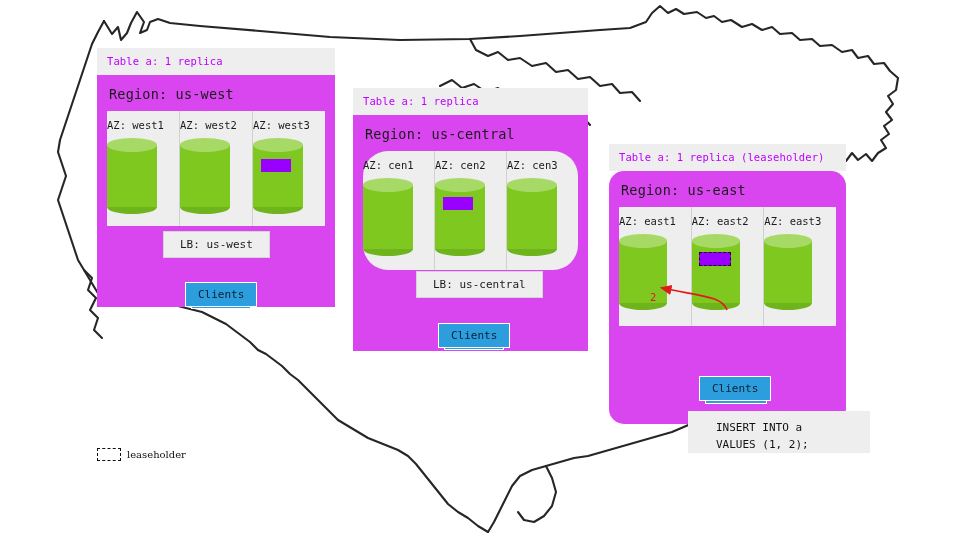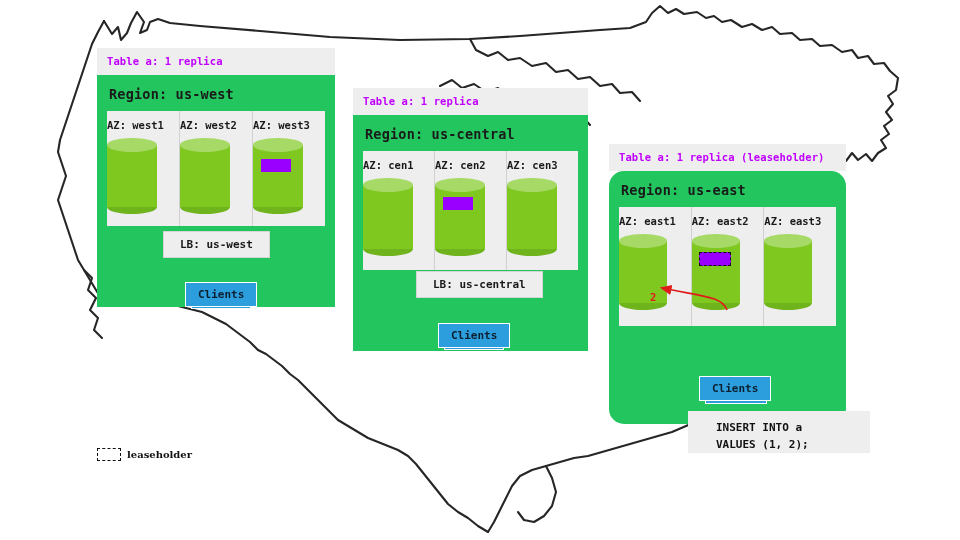--- a/index.html
+++ b/index.html
@@ -1,26 +1,26 @@
 <!DOCTYPE html>
 <html><head>
 <meta charset="utf-8">
 <style>
   html,body{margin:0;padding:0;}
   body{width:960px;height:540px;background:#ffffff;overflow:hidden;
        font-family:"DejaVu Sans Mono","Liberation Mono",monospace;}
-  #stage{position:relative;width:767px;height:540px;font-weight:bold;}
+  #stage{position:relative;width:767px;height:540px;}
 
   #usmap{position:absolute;left:0;top:0;width:960px;height:540px;}
 
   
   .region{position:absolute;}
   .rep-bar{background:#eeeeee;padding:7px 10px 8px 10px;
            color:#c000ff;font-size:10.5px;letter-spacing:.1px;white-space:nowrap;}
-  .region-body{background:#22c55e;padding:0 0 0 0;}
+  .region-body{background:#d946ef;padding:0 0 0 0;}
   .region-title{font-size:13.5px;color:#1a1a1a;padding:11px 0 9px 12px;letter-spacing:.2px;}
   .az-row{display:flex;background:#eeeeee;margin:0 10px;}
   .az{flex:1;position:relative;display:flex;flex-direction:column;
       padding:8px 0 10px 0;}
   .az + .az{border-left:1px solid #d0d0d0;}
   .az-label{font-size:10.5px;color:#1a1a1a;margin-bottom:7px;white-space:nowrap;}
   .cyl{position:relative;}
   .cyl .body{position:absolute;left:0;background:#7ec820;}
   .cyl .top{position:absolute;left:0;top:0;background:#a6d965;border-radius:50%;}
   .cyl .bot{position:absolute;left:0;background:#6fb41c;border-radius:50%;}
@@ -149,21 +149,21 @@
       <div class="sheet" style="left:6px;top:6px;width:58px;height:19px;"></div>
       <div class="sheet" style="left:3px;top:3px;width:58px;height:19px;"></div>
       <div class="lbl">Clients</div>
     </div>
   </div>
 
   <div class="region" style="left:353px;top:88px;width:235px;">
     <div class="rep-bar">Table a: 1 replica</div>
     <div class="region-body" style="height:236px;">
       <div class="region-title">Region: us-central</div>
-      <div class="az-row" style="height:119px;">
+      <div class="az-row" style="height:119px;border-radius:25px;">
         <div class="az">
           <div class="az-label">AZ: cen1</div>
           <div class="cyl" style="width:50px;height:78px;">
             <div class="bot" style="width:50px;height:14px;top:64px;"></div>
             <div class="body" style="width:50px;height:64px;top:7px;"></div>
             <div class="top" style="width:50px;height:14px;"></div>
           </div>
         </div>
         <div class="az">
           <div class="az-label">AZ: cen2</div>

